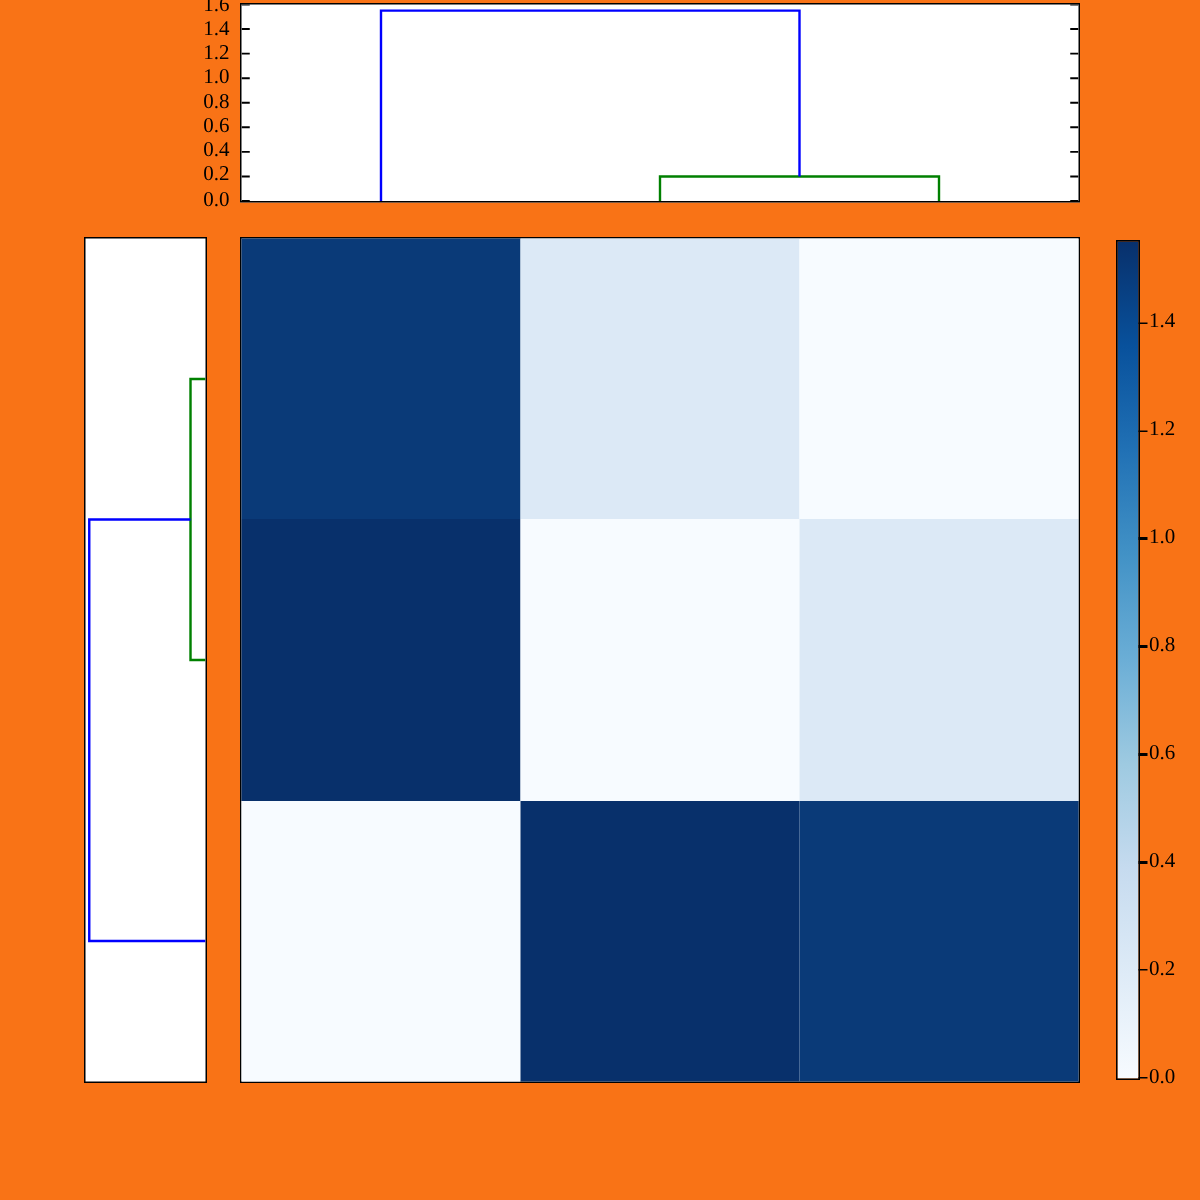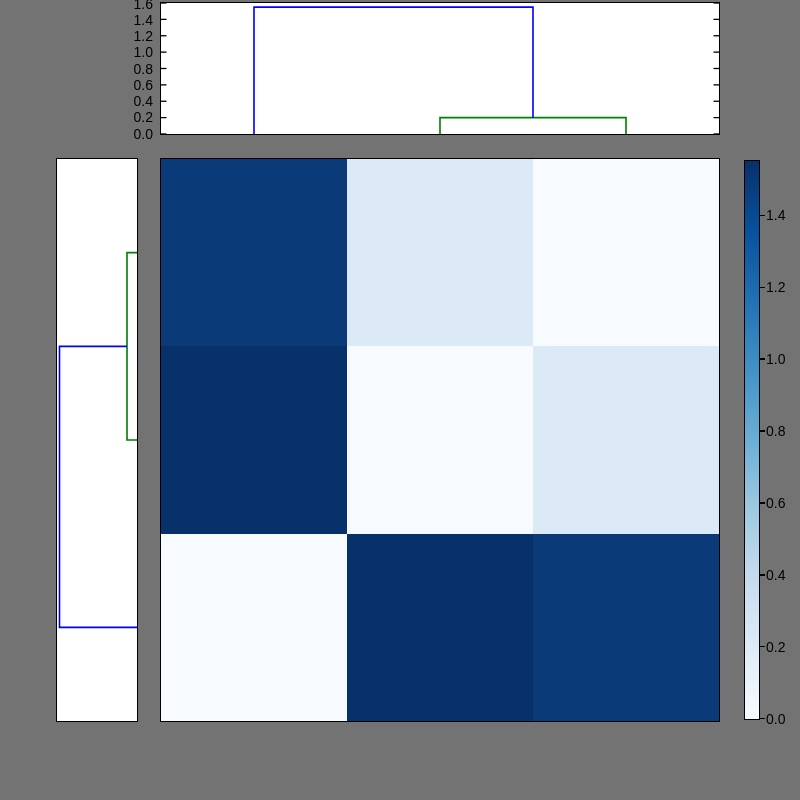--- a/index.html
+++ b/index.html
@@ -1,18 +1,18 @@
 <!DOCTYPE html>
 <html><head>
 <meta charset="utf-8">
 <style>
   html,body{margin:0;padding:0;background:#ffffff;}
   #figure{
-    position:relative;width:800px;height:800px;background:#737373;overflow:hidden;
-    font-family:Liberation Sans, sans-serif;color:#000;
+    position:relative;width:800px;height:800px;background:#f97316;overflow:hidden;
+    font-family:Liberation Serif, serif;color:#000;
   }
   .panel{
     position:absolute;background:#ffffff;border:1.5px solid #000000;box-sizing:border-box;
   }
   .panel svg{display:block;width:100%;height:100%;}
   #top-panel{left:160px;top:2px;width:560px;height:133px;}
   #left-panel{left:56px;top:158px;width:82px;height:564px;}
   #heatmap{
     left:160px;top:158px;width:560px;height:564px;
     display:grid;grid-template-columns:repeat(3,1fr);grid-template-rows:repeat(3,1fr);

